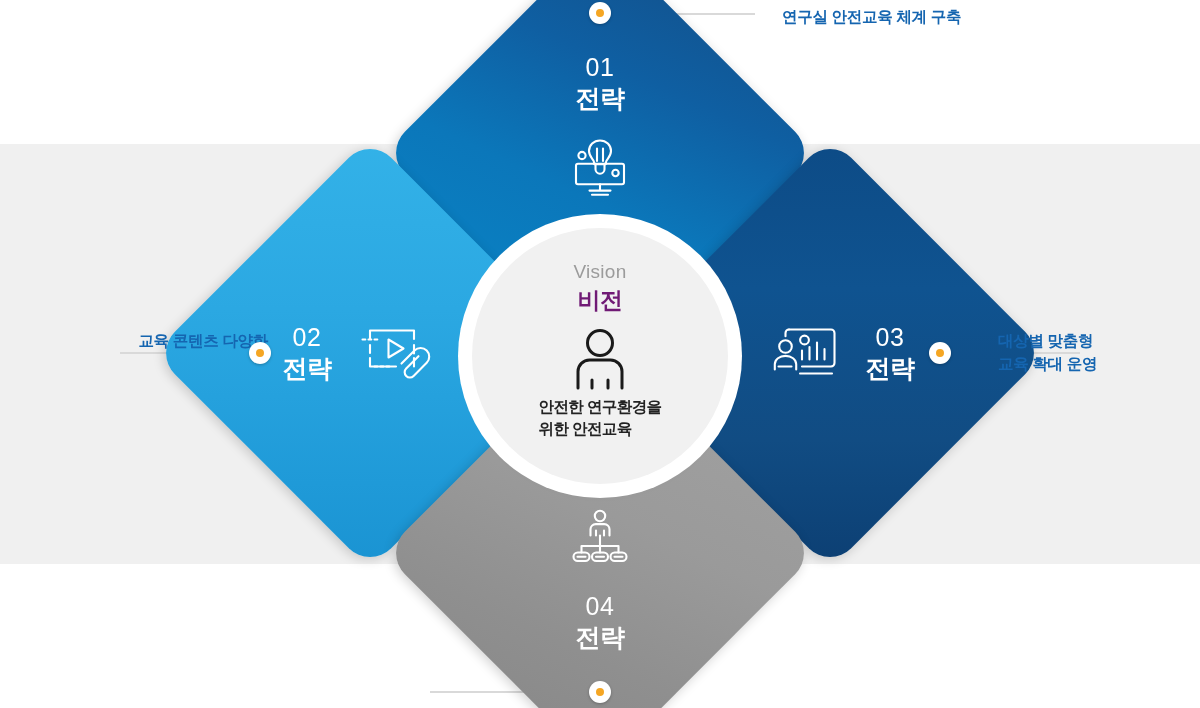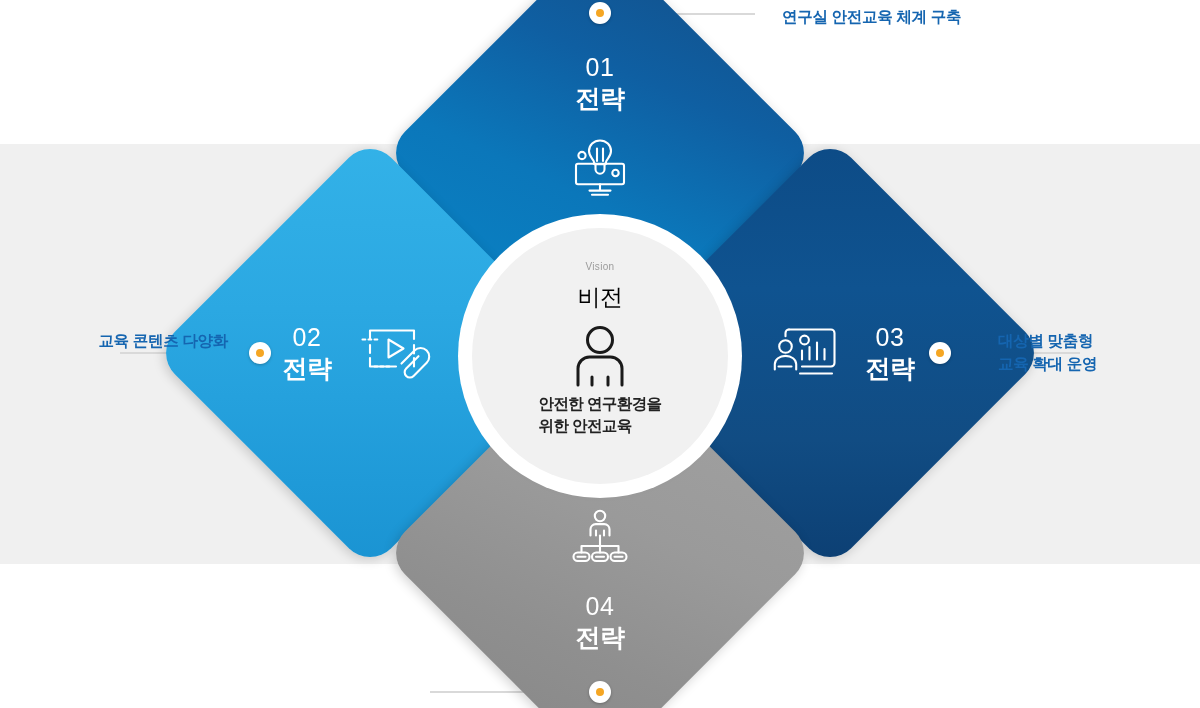--- a/index.html
+++ b/index.html
@@ -83,25 +83,25 @@
   #center{
     position:absolute;left:472px;top:228px;width:256px;height:256px;
     border-radius:50%;
     background:#f1f1f1;
     box-shadow:0 0 0 14px rgba(255,255,255,1), 0 4px 16px rgba(0,0,0,.10);
     z-index:30;
     display:flex;flex-direction:column;align-items:center;justify-content:flex-start;
     padding-top:33px;box-sizing:border-box;
   }
   #center .vision-en{
-    font-size:10px;color:#9b9b9b;letter-spacing:.3px;line-height:1.2;
+    font-size:19px;color:#9b9b9b;letter-spacing:.3px;line-height:1.2;
   }
   #center .vision-ko{
-    font-size:23px;color:#000000;font-weight:normal;line-height:1.35;letter-spacing:-.5px;
-    margin-top:9px;
+    font-size:23px;color:#701a75;font-weight:bold;line-height:1.35;letter-spacing:-.5px;
+    margin-top:1px;
   }
   #center .person-ico{margin-top:12px;margin-bottom:6px;}
   #center .vision-desc{
     font-size:15.5px;color:#222222;font-weight:bold;
     line-height:1.42;letter-spacing:-.6px;
   }
   .icon svg{display:block;}
 </style>
 </head>
 <body>
@@ -127,21 +127,21 @@
 
   <div class="connector-line" style="left:430px;top:691px;width:165px;height:2px;"></div>
   <div class="dot" style="left:589px;top:681px;">
       <i></i>
     </div>
 
   <div class="caption l" style="left:766px;top:5px;margin-left:16px;">
     <div>연구실 안전교육 체계 구축</div>
   </div>
 
-  <div class="caption r" style="left:0px;top:329px;width:228px;">
+  <div class="caption r" style="left:0px;top:329px;width:228px;padding-left:40px;">
     <div>교육 콘텐츠 다양화</div>
   </div>
 
   <div class="caption l" style="left:998px;top:329px;">
     <div>대상별 맞춤형</div>
     <div>교육 확대 운영</div>
   </div>
 
 
   <div class="diamond" id="dia1">

